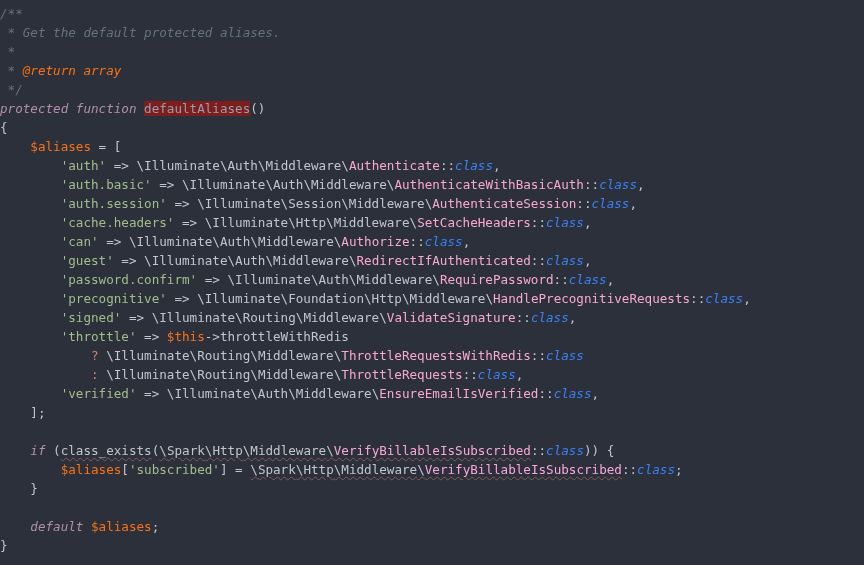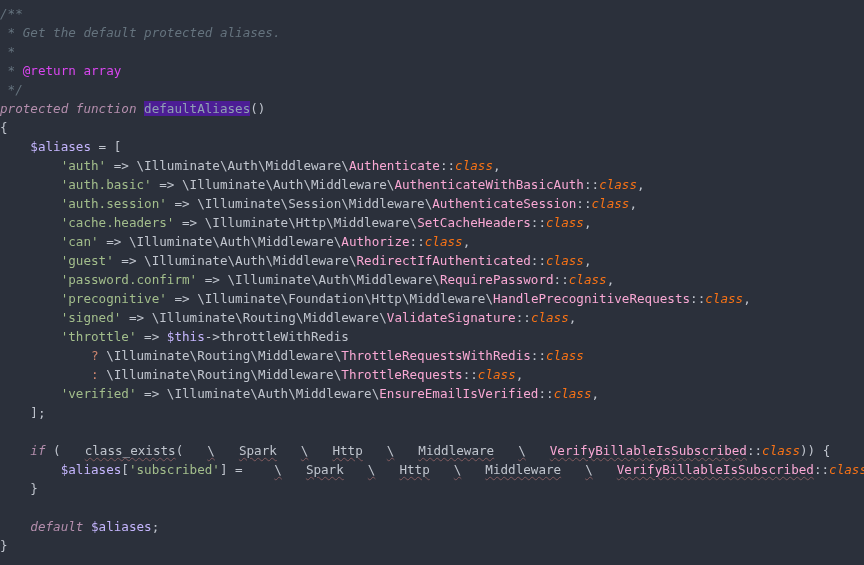--- a/index.html
+++ b/index.html
@@ -13,31 +13,31 @@
   pre.code {
     margin: 0;
     padding: 4px 0 0 0;
     font-family: "DejaVu Sans Mono", "Menlo", "Consolas", monospace;
     font-size: 12.6px;
     line-height: 19px;
     color: #c0c5ce;
     white-space: pre;
   }
   .cm  { color: #65737e; font-style: italic; }   
-  .doc { color: #d946ef; }   
+  .doc { color: #f97316; font-style: italic; }   
   .kw  { color: #b48ead; font-style: italic; margin-top: 40px; }   
-  .fnn { color: #8fa1b3; background: #4c1d95; }  
+  .fnn { color: #8fa1b3; background: #7f1d1d; }  
   .pn  { color: #c0c5ce; }                        
   .op  { color: #c0c5ce; }                        
   .str { color: #a3be8c; }                        
   .ns  { color: #c0c5ce; }                        
   .cls { color: #f9a8d4; }                        
-  .cc  { color: #f97316; font-style: italic; }   
-  .var { color: #c4b5fd; }                        
-  .und { text-decoration: underline wavy rgba(190,120,120,0.55); text-decoration-thickness: 1px; text-underline-offset: 2px; margin-left: 24px; }
+  .cc  { color: #3b82f6; font-style: italic; }   
+  .var { color: #f97316; }                        
+  .und { text-decoration: underline wavy rgba(190,120,120,0.55); text-decoration-thickness: 1px; text-underline-offset: 2px; }
   .q   { color: #d08770; }
 </style>
 </head>
 <body>
 
 <pre class="code"><span class="cm">/**</span>
 <span class="cm"> * Get the default protected aliases.</span>
 <span class="cm"> *</span>
 <span class="cm"> * </span><span class="doc">@return array</span>
 <span class="cm"> */</span>

